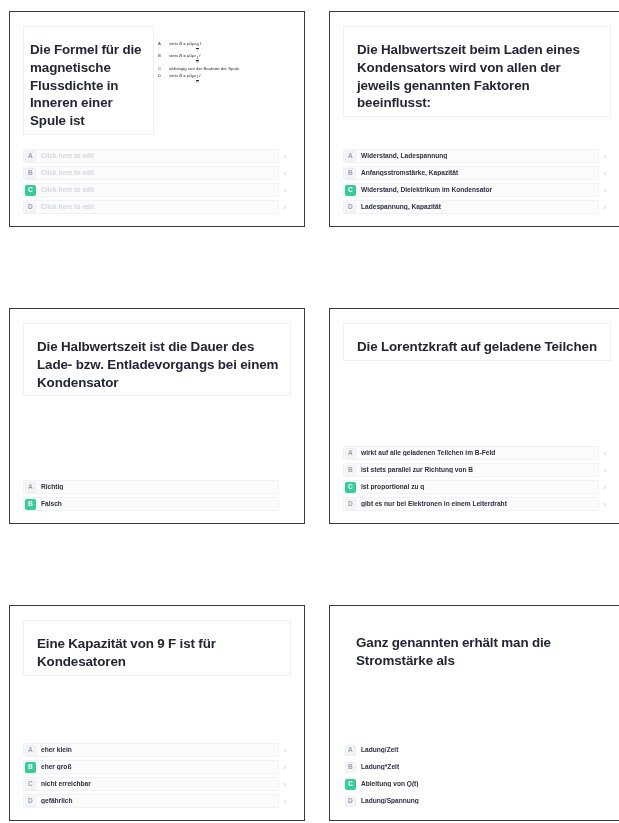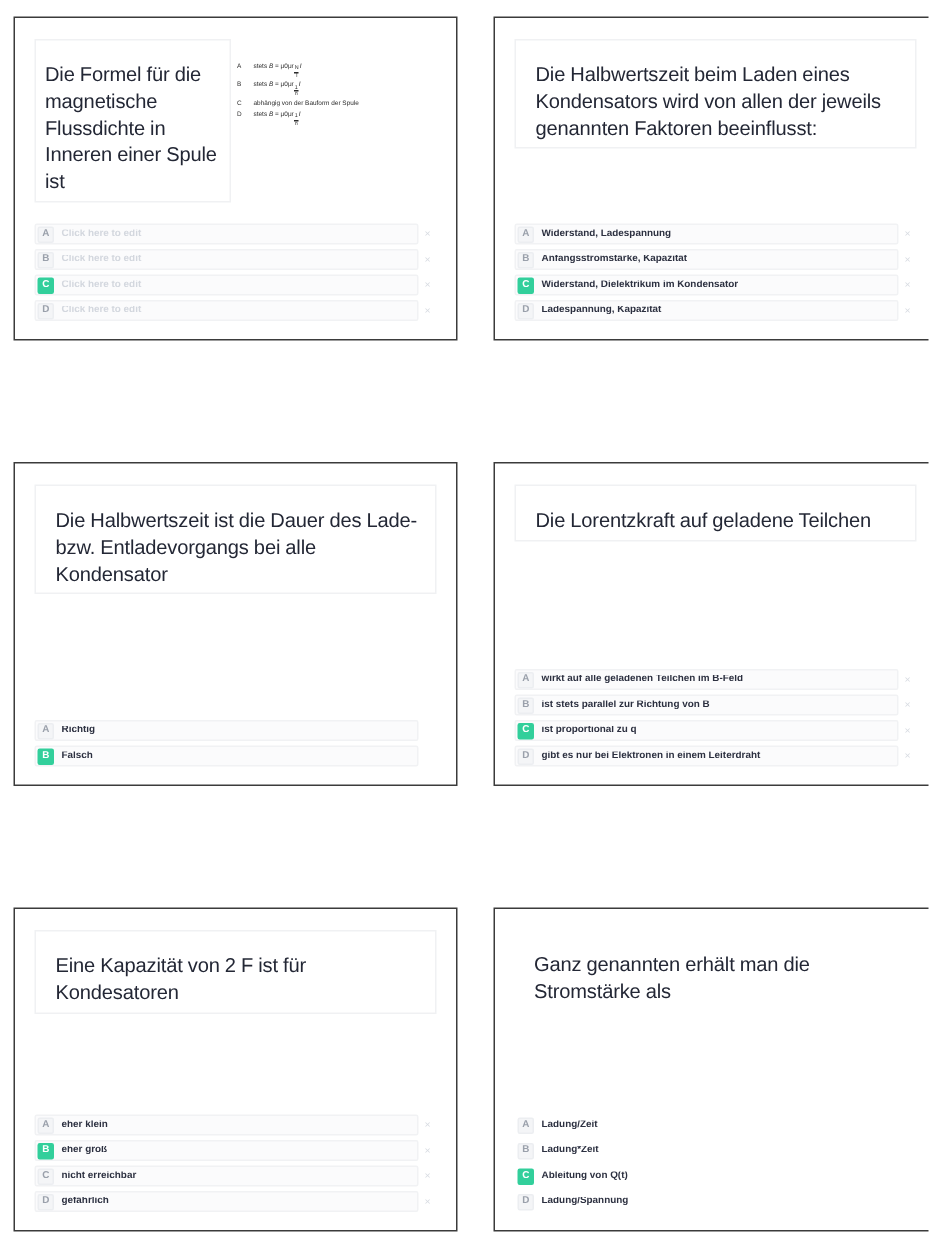--- a/index.html
+++ b/index.html
@@ -54,21 +54,21 @@
     bottom: 10px;
     display: flex;
     flex-direction: column;
   }
 
   
   .title-box {
     box-sizing: border-box;
     padding: 14px 8px 4px 6px;
     color: #232735;
-    font-weight: normal;
+    font-weight: bold;
     font-size: 13.4px;
     line-height: 1.33;
     letter-spacing: -0.1px;
     word-spacing: -0.2px;
   }
   .title-box.boxed {
     border: 1px solid #f0f1f3;
   }
 
   
@@ -302,21 +302,21 @@
                 <span class="badge neutral">D</span>
                 <span class="answer-text">Ladespannung, Kapazität</span>
               </div>
               <span class="delete-x">×</span>
             </div>
           </div>
         </div>
       </div>
       <div class="card wide-title">
         <div class="card-inner">
-          <div class="title-box boxed">Die Halbwertszeit ist die Dauer des Lade- bzw. Entladevorgangs bei alle Kondensator</div>
+          <div class="title-box boxed">Die Halbwertszeit ist die Dauer des Lade- bzw. Entladevorgangs bei einem Kondensator</div>
           <div class="spacer"></div>
           <div class="answers">
             <div class="answer-row">
               <div class="answer-main filled">
                 <span class="badge neutral">A</span>
                 <span class="answer-text">Richtig</span>
               </div>
               <span class="delete-x hidden">×</span>
             </div>
             <div class="answer-row">
@@ -360,21 +360,21 @@
                 <span class="badge neutral">D</span>
                 <span class="answer-text">gibt es nur bei Elektronen in einem Leiterdraht</span>
               </div>
               <span class="delete-x">×</span>
             </div>
           </div>
         </div>
       </div>
       <div class="card wide-title">
         <div class="card-inner">
-          <div class="title-box boxed">Eine Kapazität von 2 F ist für Kondesatoren</div>
+          <div class="title-box boxed">Eine Kapazität von 9 F ist für Kondesatoren</div>
           <div class="spacer"></div>
           <div class="answers">
             <div class="answer-row">
               <div class="answer-main filled">
                 <span class="badge neutral">A</span>
                 <span class="answer-text">eher klein</span>
               </div>
               <span class="delete-x">×</span>
             </div>
             <div class="answer-row">

